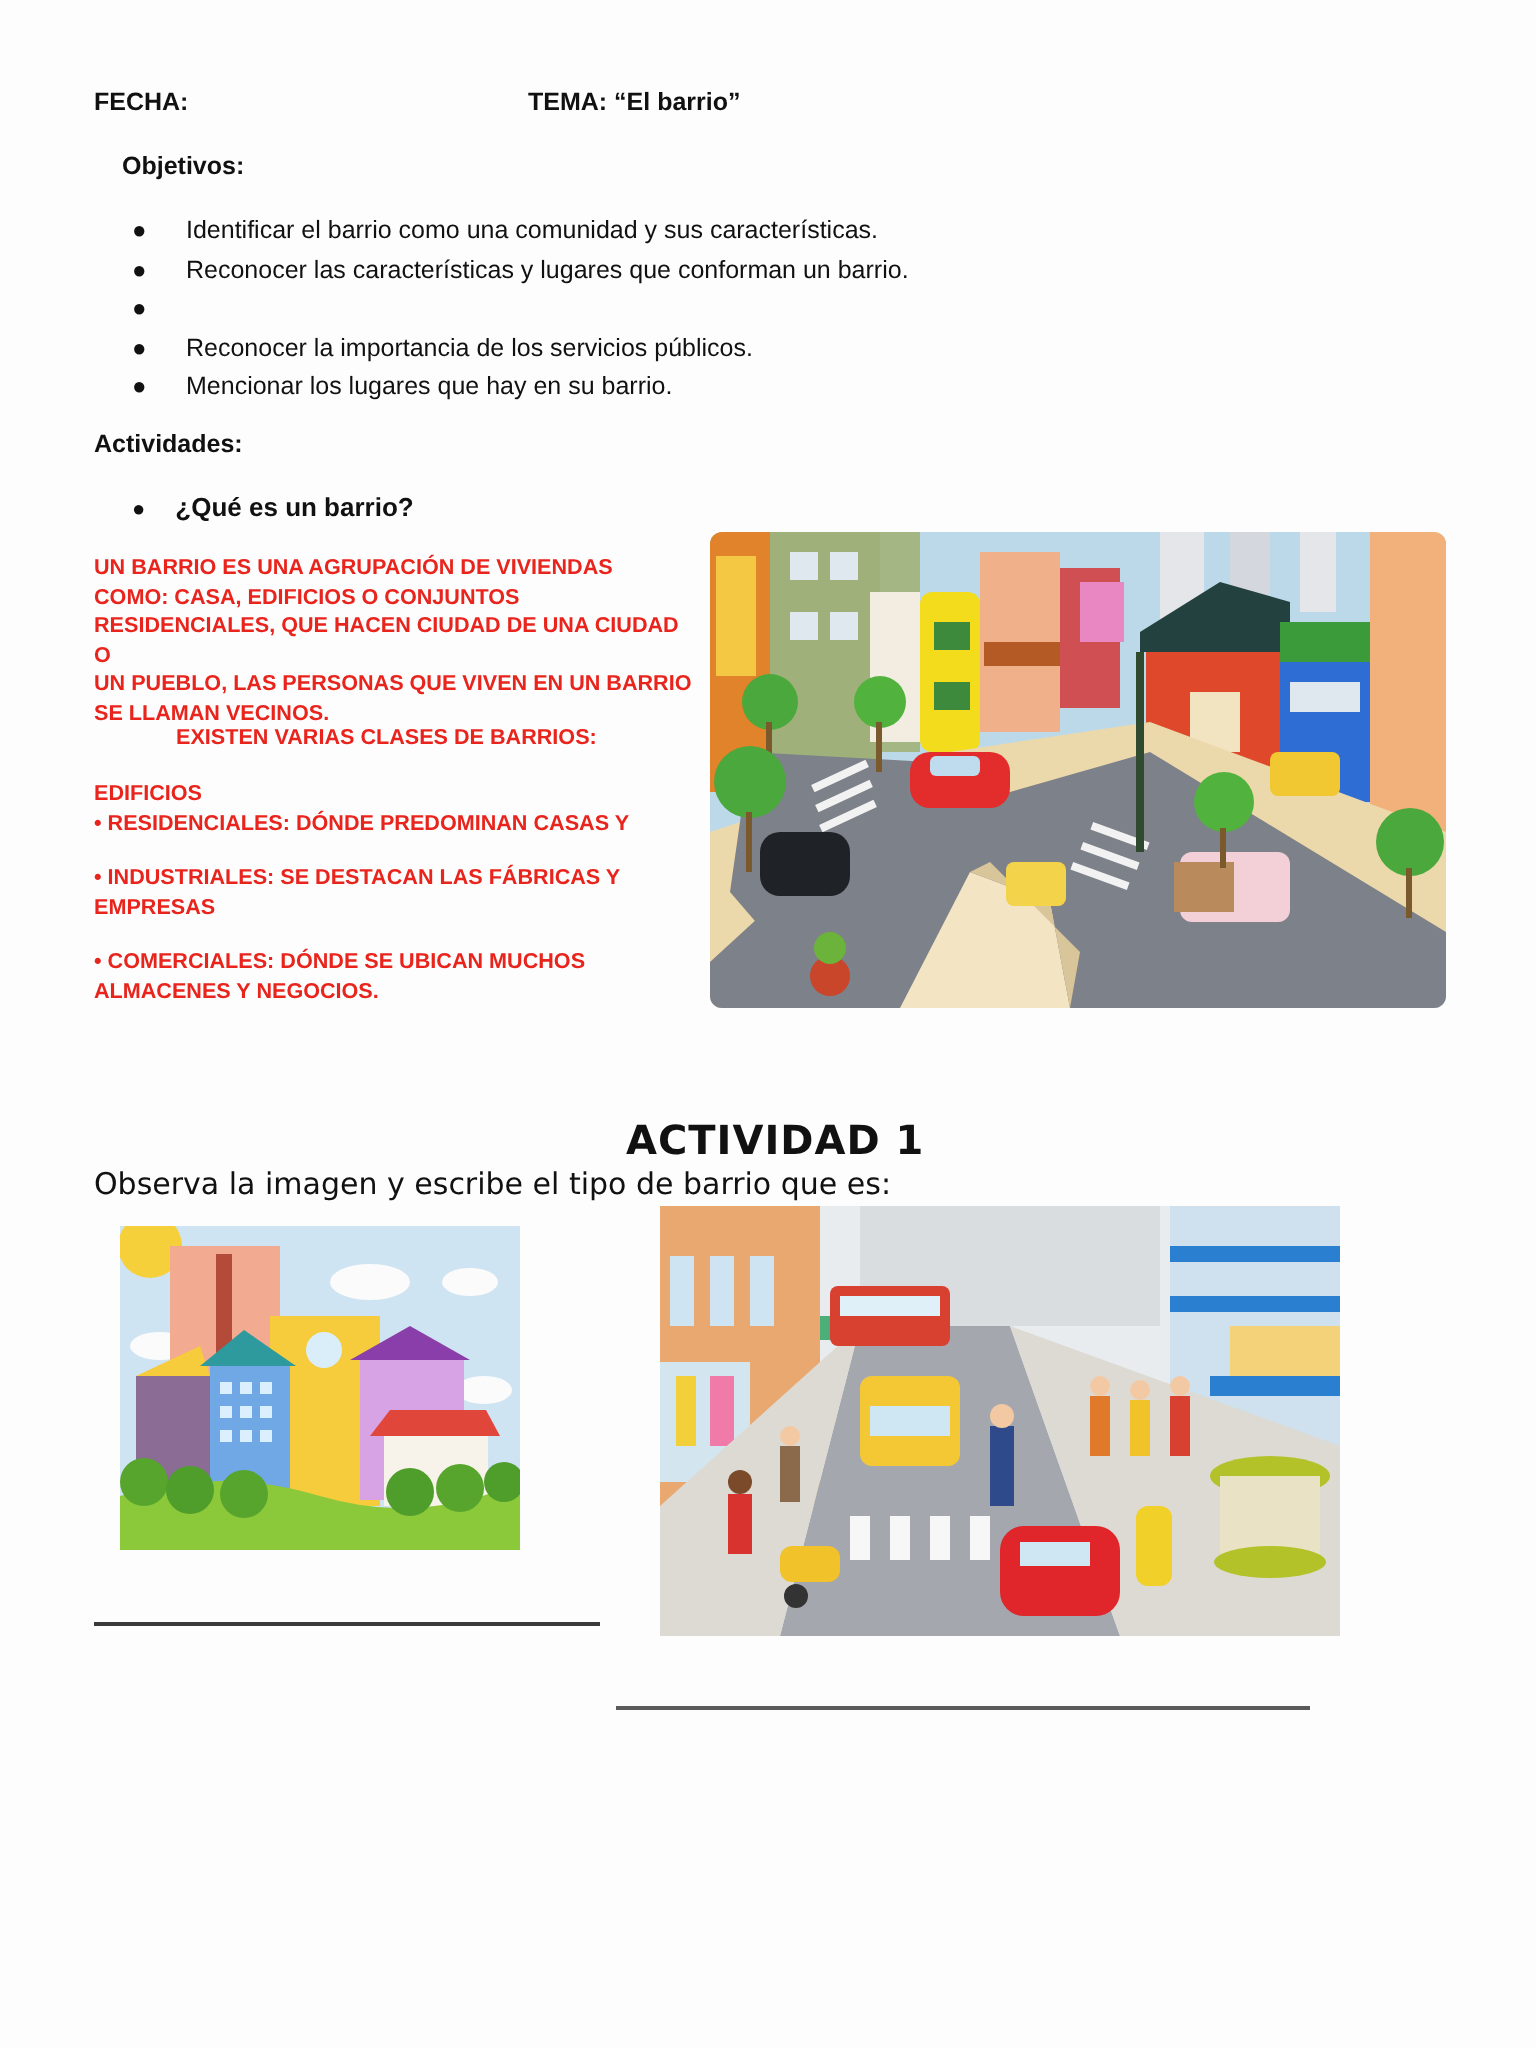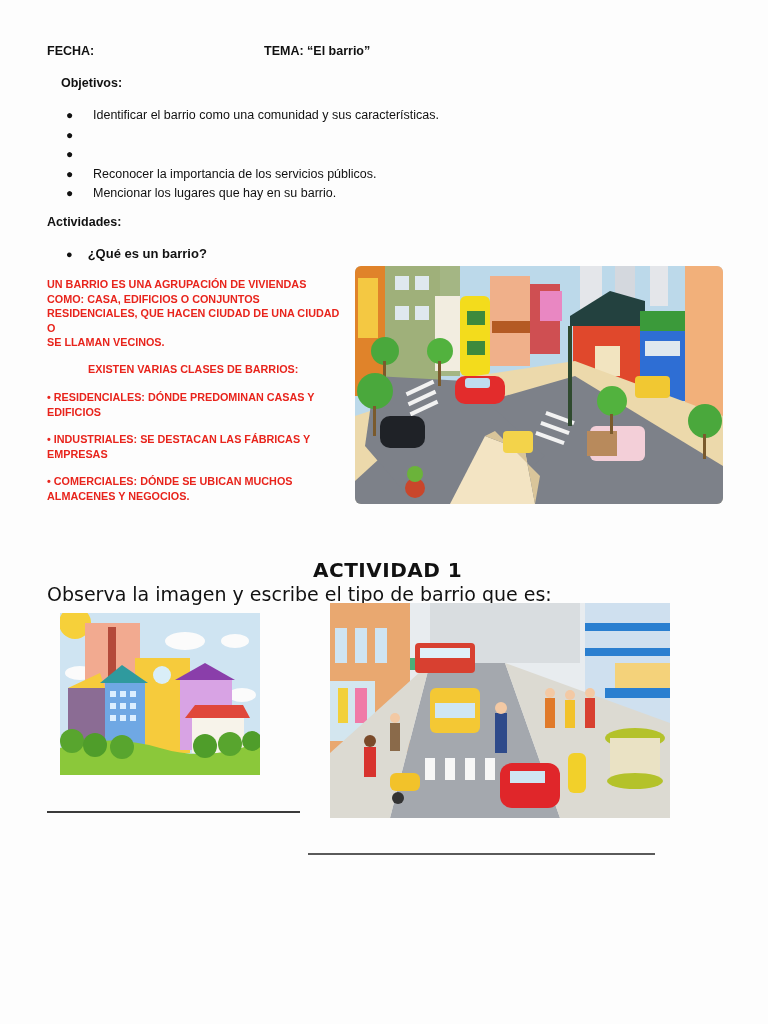--- a/index.html
+++ b/index.html
@@ -22,43 +22,44 @@
 </style>
 </head>
 <body>
 
 <div class="abs hdr" style="left:47px; top:44px;">FECHA:</div>
 <div class="abs hdr" style="left:264px; top:44px;">TEMA: “El barrio”</div>
 
 <div class="abs hdr" style="left:61px; top:76px;">Objetivos:</div>
 <ul class="abs obj-list">
   <li><span class="dot">●</span><span>Identificar el barrio como una comunidad y sus características.</span></li>
-  <li><span class="dot">●</span></li>
+  <li><span class="dot">●</span><span> Reconocer las características y lugares que conforman un barrio.</span></li>
   <li><span class="dot">●</span></li>
   <li><span class="dot">●</span><span> Reconocer la importancia de los servicios públicos.</span></li>
   <li><span class="dot">●</span><span>Mencionar los lugares que hay en su barrio.</span></li>
 </ul>
 
 <div class="abs hdr" style="left:47px; top:215px;">Actividades:</div>
 <div class="abs hdr" style="left:66px; top:246px; font-size:13px;">
   <span style="font-size:11px; margin-right:15px;">●</span><span>¿Qué es un barrio?</span>
 </div>
 
 <div class="abs red" style="left:47px; top:277px; width:300px;">
   <p>UN BARRIO ES UNA AGRUPACIÓN DE VIVIENDAS</p>
   <p>COMO: CASA, EDIFICIOS O CONJUNTOS</p>
   <p>RESIDENCIALES, QUE HACEN CIUDAD DE UNA CIUDAD O</p>
+  <p>UN PUEBLO, LAS PERSONAS QUE VIVEN EN UN BARRIO</p>
   <p>SE LLAMAN VECINOS.</p>
 </div>
 
 <div class="abs red" style="left:47px; top:362px;padding-left:41px;">EXISTEN VARIAS CLASES DE BARRIOS:</div>
 
 <div class="abs red" style="left:47px; top:390px;">
+  <p>EDIFICIOS</p>
   <p>• RESIDENCIALES: DÓNDE PREDOMINAN CASAS Y</p>
-  <p>EDIFICIOS</p>
 </div>
 <div class="abs red" style="left:47px; top:432px;">
   <p>• INDUSTRIALES: SE DESTACAN LAS FÁBRICAS Y</p>
   <p>EMPRESAS</p>
 </div>
 <div class="abs red" style="left:47px; top:474px;">
   <p>• COMERCIALES: DÓNDE SE UBICAN MUCHOS</p>
   <p>ALMACENES Y NEGOCIOS.</p>
 </div>
 
@@ -133,21 +134,21 @@
       <rect x="348" y="168" width="3" height="25" fill="#7a5a2c"></rect>
 
     <rect x="213" y="60" width="4" height="100" fill="#2f4a2e"></rect>
 
     <circle cx="60" cy="222" r="10" fill="#c9462b"></circle>
     <circle cx="60" cy="208" r="8" fill="#6bb33a"></circle>
   </svg>
 </div>
 
 <div class="abs comic bold" style="left:313px; top:558px; font-size:20px; letter-spacing:0.5px;">ACTIVIDAD 1</div>
-<div class="abs comic" style="left:47px; top:583px; font-size:19px;">Observa la imagen y escribe el tipo de barrio que es:</div>
+<div class="abs comic" style="left:47px; top:583px; font-size:15px;">Observa la imagen y escribe el tipo de barrio que es:</div>
 
 <div class="ill" style="left:60px; top:613px; width:200px; height:162px;">
   <svg width="200" height="162" viewBox="0 0 200 162">
     <rect width="200" height="162" fill="#cfe4f2"></rect>
     <circle cx="15" cy="10" r="16" fill="#f6d03a"></circle>
     <ellipse cx="125" cy="28" rx="20" ry="9" fill="#fbfbfb"></ellipse>
     <ellipse cx="175" cy="28" rx="14" ry="7" fill="#fbfbfb"></ellipse>
     <ellipse cx="20" cy="60" rx="15" ry="7" fill="#fbfbfb"></ellipse>
     <ellipse cx="182" cy="82" rx="14" ry="7" fill="#fbfbfb"></ellipse>
 

